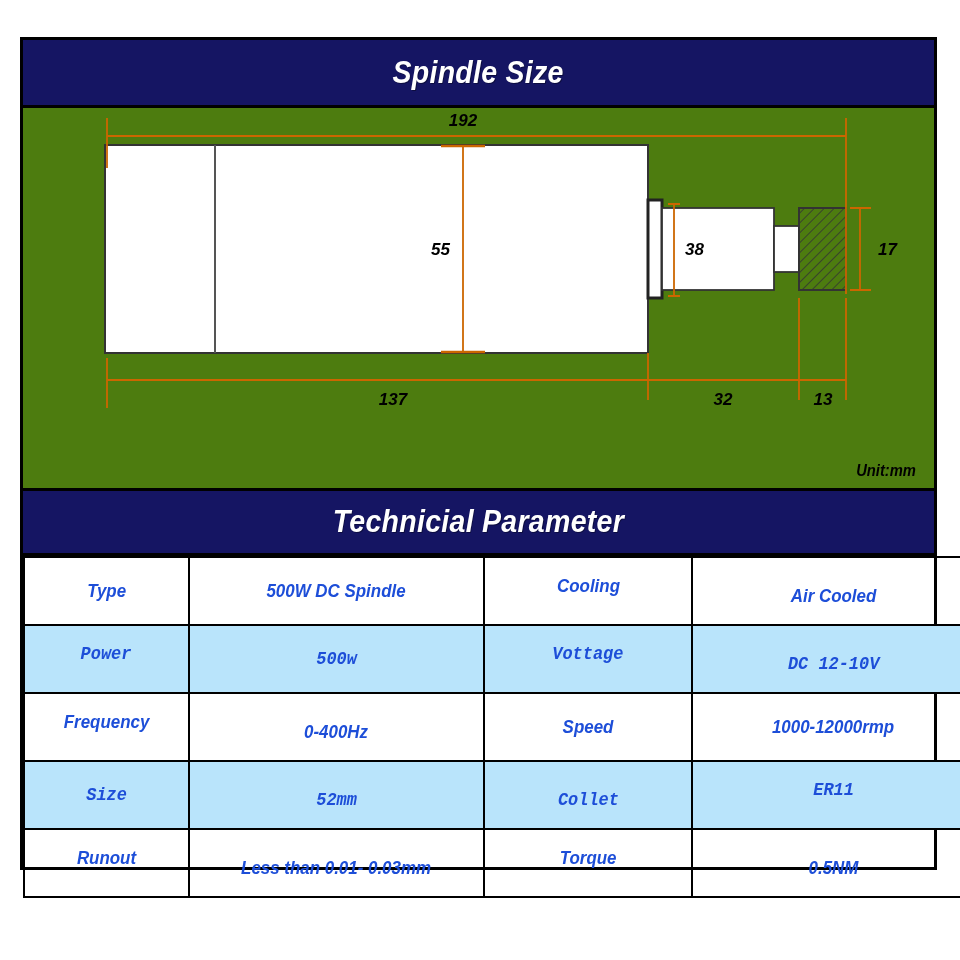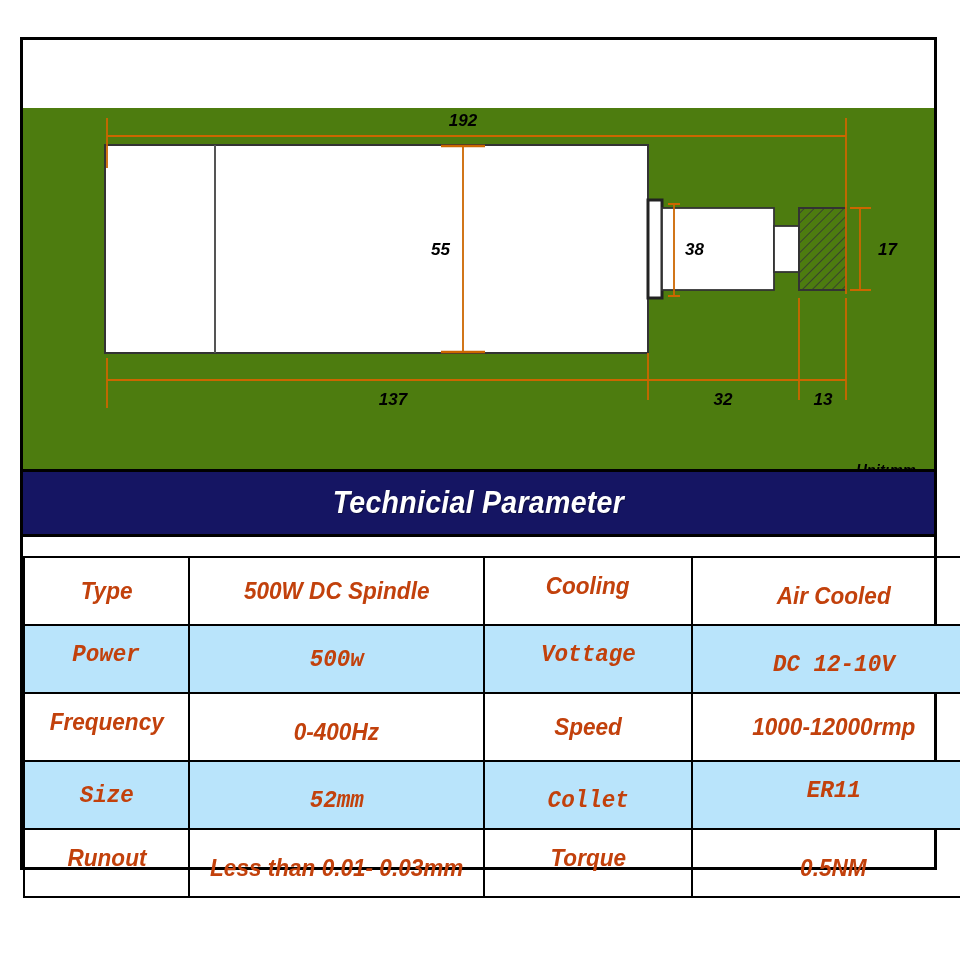--- a/index.html
+++ b/index.html
@@ -46,21 +46,21 @@
     font-family: "Liberation Sans", sans-serif;
     font-weight: bold;
     font-style: italic;
     font-size: 31px;
     letter-spacing: 0.3px;
     color: #ffffff;
     text-shadow: 1px 1px 0 rgba(0,0,0,0.35);
     transform: scaleX(0.92);
   }
   #banner-spindle { top: 0; height: 68px; }
-  #banner-param   { top: 429px; height: 68px; border-top: 3px solid #000000; }
+  #banner-param   { top: 448px; height: 68px; border-top: 3px solid #000000; }
 
   
   #drawing {
     position: absolute;
     left: 0;
     top: 68px;
     width: 100%;
     height: 380px;
     background: #4d7c0f;
   }
@@ -89,22 +89,22 @@
     table-layout: fixed;
   }
   #spec-table td {
     border: 2px solid #000000;
     height: 62px;
     text-align: center;
     vertical-align: middle;
     font-family: "Liberation Sans", sans-serif;
     font-weight: bold;
     font-style: italic;
-    font-size: 24px;
-    color: #c2410c;
+    font-size: 18px;
+    color: #1d4ed8;
     padding: 2px 4px;
     transform: scaleX(1);
   }
   #spec-table tr.alt td { background: #b9e4fb; font-family: Liberation Mono, monospace; }
   #spec-table tr td:nth-child(1) { width: 155px; }
   #spec-table tr td:nth-child(2) { width: 285px; text-align: center; }
   #spec-table tr td:nth-child(3) { width: 198px; margin-left: 8px; }
   #spec-table tr td:nth-child(4) { width: 273px; }
 
   .cell-inner { display: inline-block; transform: scaleX(0.94); }
@@ -118,20 +118,23 @@
     font-size: 17px;
     fill: #000000;
   }
 </style>
 </head>
 <body>
 
 <div id="page">
   <div id="frame">
 
+    <div class="banner" id="banner-spindle">
+      <span class="banner-text">Spindle Size</span>
+    </div>
 
     <div id="drawing">
       <svg width="911" height="380" viewBox="0 0 911 380">
         <defs>
           <pattern id="hatch" patternUnits="userSpaceOnUse" width="7" height="7" patternTransform="rotate(45)">
             <line x1="0" y1="0" x2="0" y2="7" stroke="#333333" stroke-width="1.6"></line>
           </pattern>
         </defs>
 
         <g>

